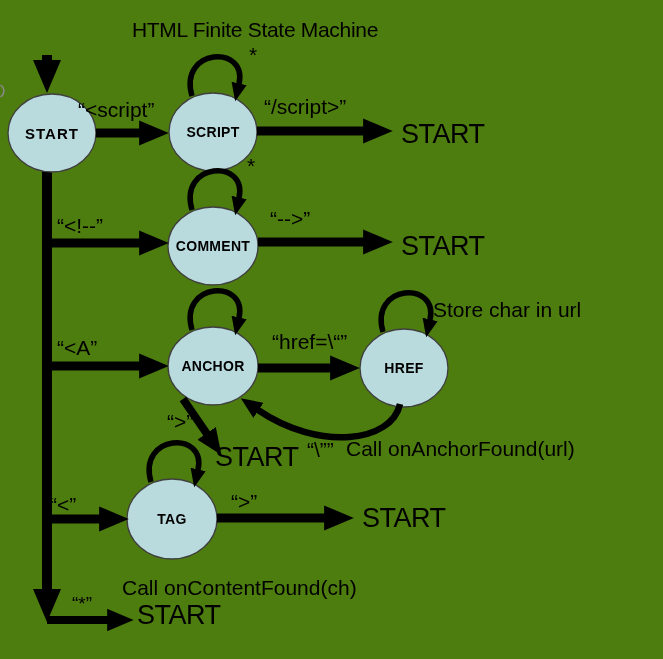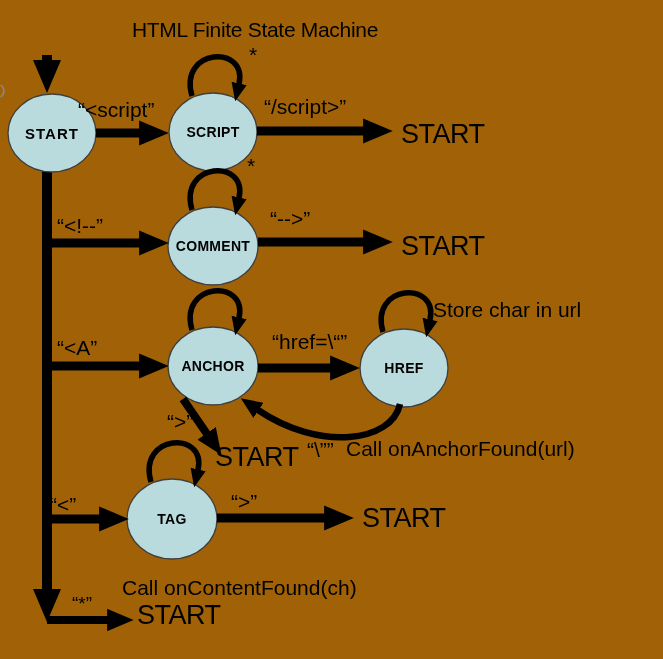--- a/index.html
+++ b/index.html
@@ -4,21 +4,21 @@
 <style>
   html, body {
     margin: 0;
     padding: 0;
     background: #ffffff;
   }
   #screen {
     position: relative;
     width: 663px;
     height: 659px;
-    background: #a16207;
+    background: #4d7c0f;
     overflow: hidden;
   }
   svg { display: block; }
   text {
     fill: #000000;
     font-family: "Liberation Sans", sans-serif;
   }
   .title-text {
     font-size: 21px;
     text-anchor: middle;

